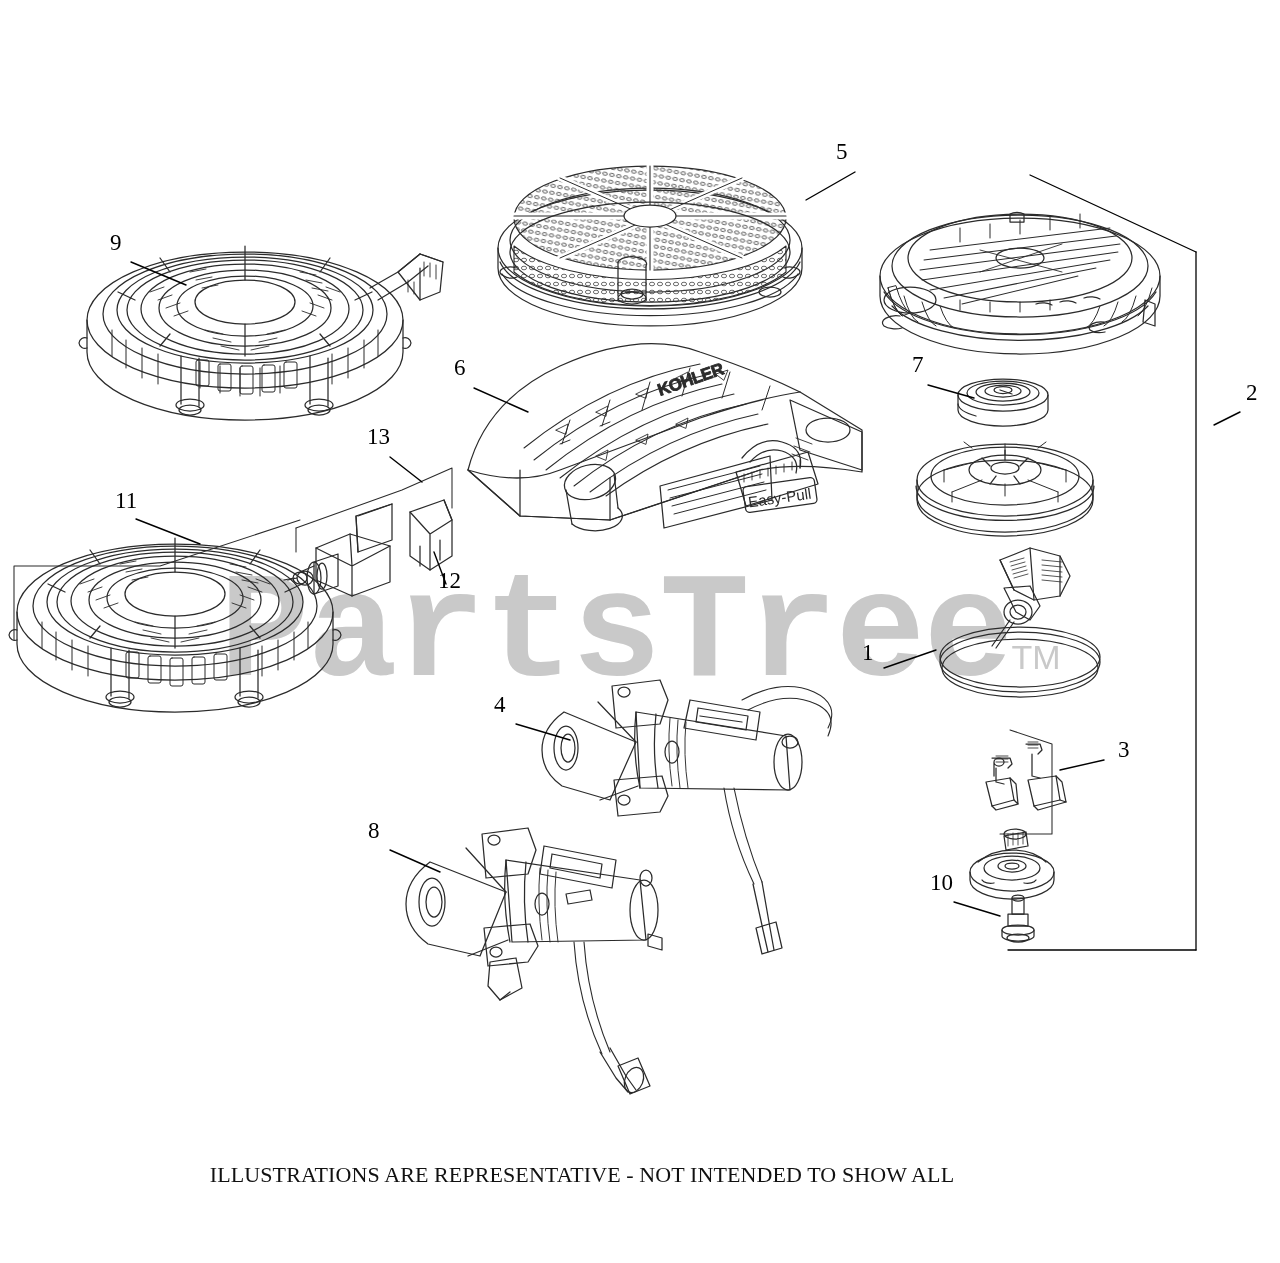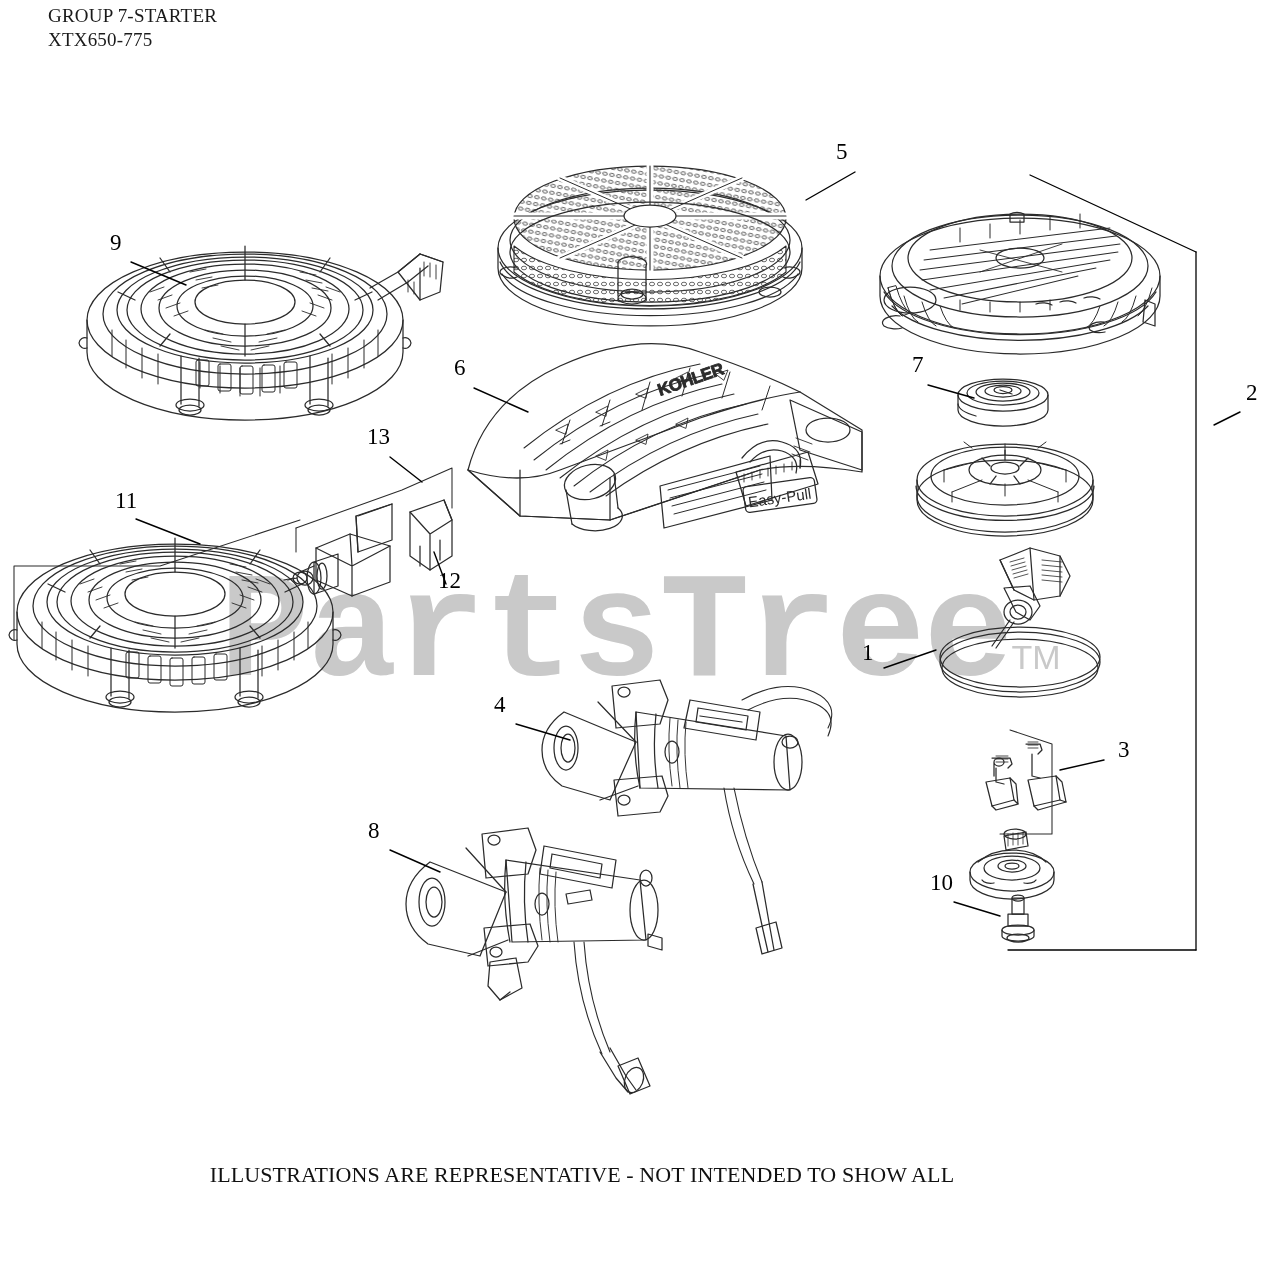--- a/index.html
+++ b/index.html
@@ -78,24 +78,20 @@
   .partlabel {
     font-family: "Liberation Sans", "DejaVu Sans", sans-serif;
     fill: #2b2b2b;
   }
 </style>
 </head>
 <body>
 
 <div id="page">
 
-  <div id="header">
-    <div class="title-line">GROUP 7-STARTER</div>
-    <div class="title-line">XTX650-775</div>
-  </div>
 
   <div id="watermark">
     <span class="wm-text">PartsTree</span><span class="wm-tm">TM</span>
   </div>
 
   <svg id="drawing" viewBox="0 0 1280 1263">
     <defs>
       <pattern id="meshDots" width="7" height="7" patternUnits="userSpaceOnUse" patternTransform="rotate(10)">
         <ellipse cx="3" cy="3" rx="2.4" ry="1.5" fill="none" stroke="#3a3a3a" stroke-width="0.8"></ellipse>
       </pattern>

